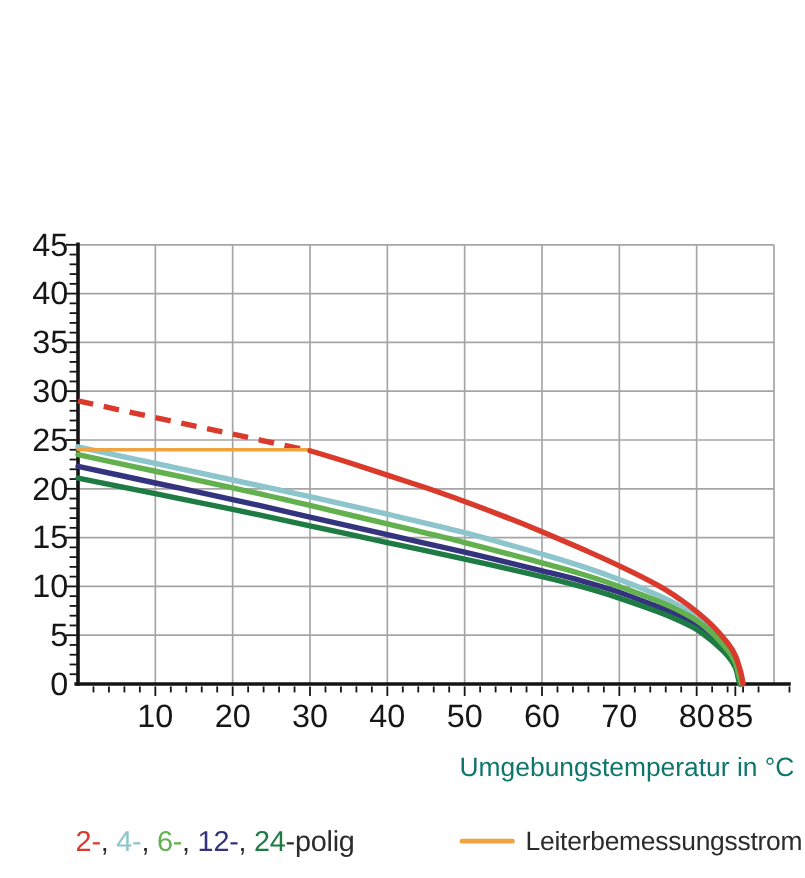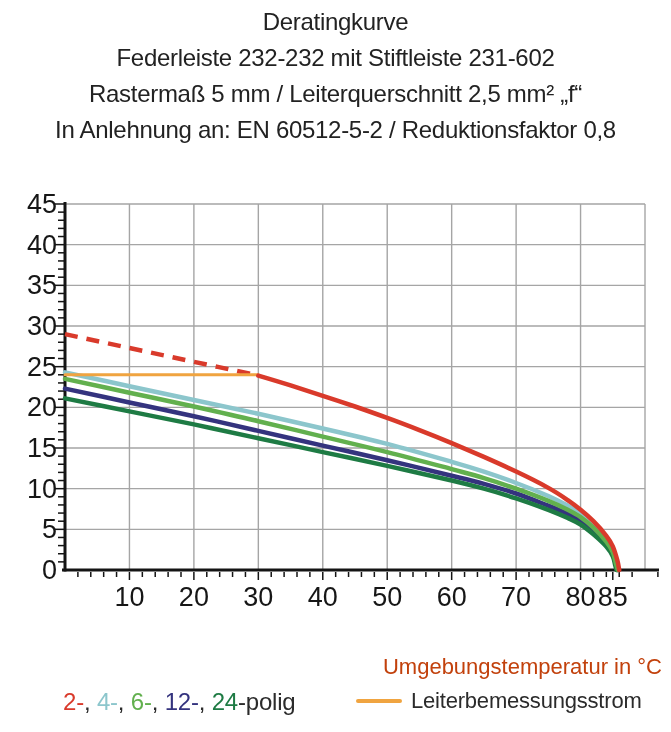--- a/index.html
+++ b/index.html
@@ -1,39 +1,33 @@
 <!DOCTYPE html>
 <html><head>
 <meta charset="utf-8">
 <style>
   html,body{margin:0;padding:0;background:#fff;}
   .page{position:relative;width:671px;height:732px;background:#ffffff;overflow:hidden;
         font-family:"Liberation Sans","DejaVu Sans",sans-serif;color:#1c1c1c;}
   .title-block{position:absolute;top:4px;left:0;width:671px;text-align:center;
                font-size:24px;line-height:36px;letter-spacing:-0.3px;color:#222;}
   .y-axis-title{position:absolute;left:33px;top:166px;font-size:22px;color:#222;}
-  .x-axis-title{position:absolute;right:9px;top:627px;font-size:22px;color:#c2410c;margin-top:27px;}
+  .x-axis-title{position:absolute;right:9px;top:627px;font-size:22px;color:#0f766e;}
   #chart-svg{position:absolute;left:0;top:0;}
   #chart-svg text{font-family:"Liberation Sans","DejaVu Sans",sans-serif;fill:#161616;}
   .legend-poles{position:absolute;left:63px;top:688px;font-size:24px;letter-spacing:-0.2px;color:#2b2b2b;white-space:nowrap;text-align:center;}
-  .legend-rated{position:absolute;left:356px;top:688px;display:flex;align-items:center;gap:9px;}
+  .legend-rated{position:absolute;left:383px;top:688px;display:flex;align-items:center;gap:9px;}
   .legend-rated-swatch{width:46px;height:4px;border-radius:2px;}
   .legend-rated-label{font-size:22px;letter-spacing:-0.2px;color:#2b2b2b;white-space:nowrap;}
 </style>
 </head>
 <body>
 
 <div class="page">
 
-  <div class="title-block">
-    <div>Deratingkurve</div>
-    <div>Federleiste 232-232 mit Stiftleiste 231-602</div>
-    <div>Rastermaß 5 mm / Leiterquerschnitt 2,5 mm² „f“</div>
-    <div>In Anlehnung an: EN 60512-5-2 / Reduktionsfaktor 0,8</div>
-  </div>
 
 
   <svg id="chart-svg" width="671" height="732" viewBox="0 0 671 732">
       <g stroke="#a5a5a5" stroke-width="1.4">
         <line x1="129.44444444444446" y1="570" x2="129.44444444444446" y2="204"></line>
         <line x1="193.88888888888889" y1="570" x2="193.88888888888889" y2="204"></line>
         <line x1="258.3333333333333" y1="570" x2="258.3333333333333" y2="204"></line>
         <line x1="322.77777777777777" y1="570" x2="322.77777777777777" y2="204"></line>
         <line x1="387.22222222222223" y1="570" x2="387.22222222222223" y2="204"></line>
         <line x1="451.66666666666663" y1="570" x2="451.66666666666663" y2="204"></line>

